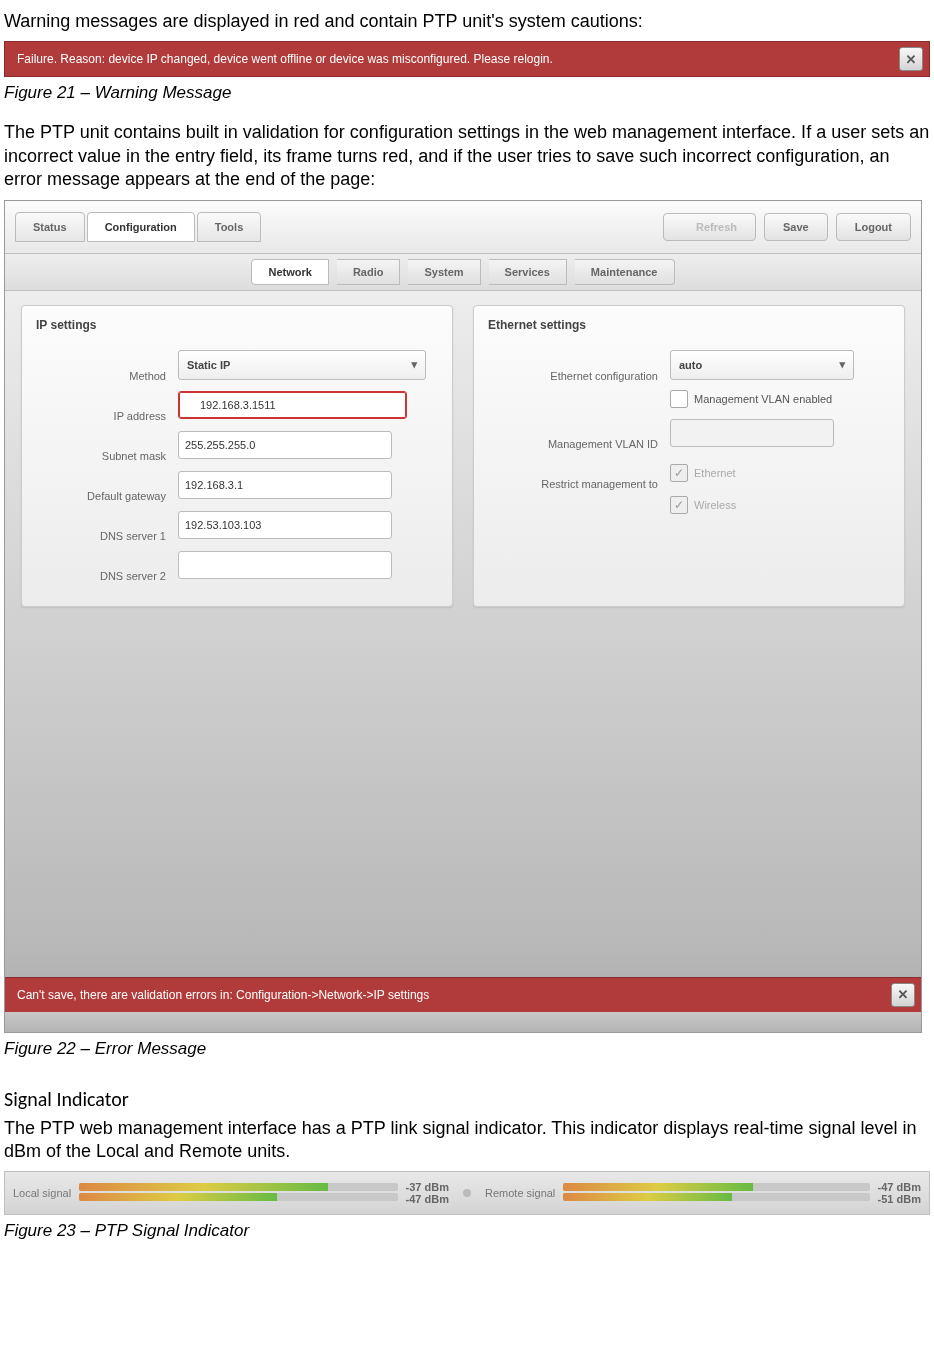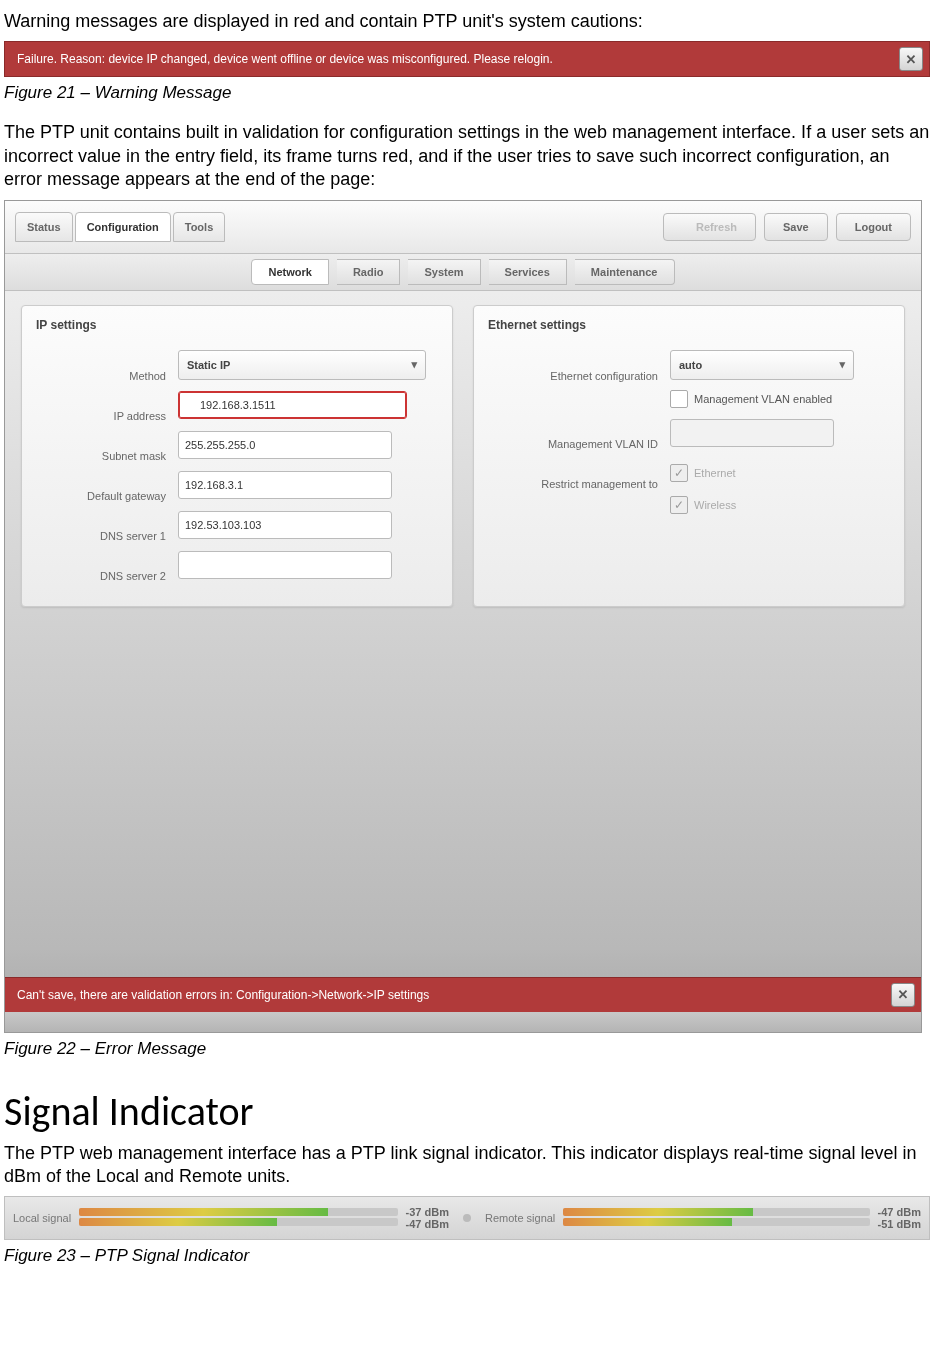--- a/index.html
+++ b/index.html
@@ -6,21 +6,21 @@
     margin: 0;
     padding: 4px;
     font-family: Arial, Helvetica, sans-serif;
     font-size: 18px;
     color: #000;
     width: 926px;
     background: #fff;
   }
   .para { line-height: 1.3; margin: 6px 0 8px 0; }
   .caption { font-style: italic; font-size: 17px; margin: 6px 0 18px 0; }
-  h2.signal-h { font-family: Calibri, Arial, sans-serif; font-weight: 400; font-size: 40px; margin: 28px 0 0 0; }
+  h2.signal-h { font-family: Calibri, Arial, sans-serif; font-weight: 400; font-size: 20px; margin: 28px 0 0 0; }
 
   
   .warn-bar {
     background: #b13a3a;
     color: #fff;
     font-family: Verdana, Arial, sans-serif;
     font-size: 12px;
     padding: 10px 12px;
     border: 1px solid #8a2a2a;
     position: relative;
@@ -41,21 +41,21 @@
     background: linear-gradient(#f5f5f5, #d8d8d8 40%, #b8b8b8 90%, #a8a8a8);
     position: relative;
   }
   .topbar {
     height: 52px; background: linear-gradient(#fcfcfc,#e8e8e8);
     border-bottom: 1px solid #c0c0c0;
     display: flex; align-items: center; padding: 0 10px;
   }
   .tabs-main { display: flex; gap: 0; }
   .tab-m {
-    padding: 8px 11px; border: 1px solid #bbb; background: linear-gradient(#fafafa,#e6e6e6);
+    padding: 8px 17px; border: 1px solid #bbb; background: linear-gradient(#fafafa,#e6e6e6);
     font-weight: bold; color: #666; border-radius: 4px 4px 0 0; margin-right: 2px; cursor: pointer;
   }
   .tab-m.active { background: #fff; color: #333; }
   .top-right { margin-left: auto; display: flex; gap: 8px; }
   .tbtn {
     padding: 7px 18px; border: 1px solid #bbb; border-radius: 4px;
     background: linear-gradient(#fafafa,#e2e2e2); font-weight: bold; color: #666; cursor: pointer;
   }
   .tbtn.disabled { color: #bbb; cursor: default; padding-left: 32px; }
   .subnav {

